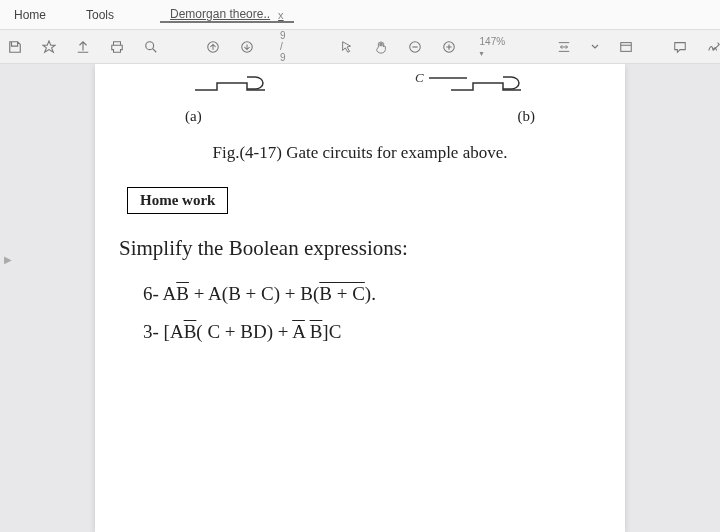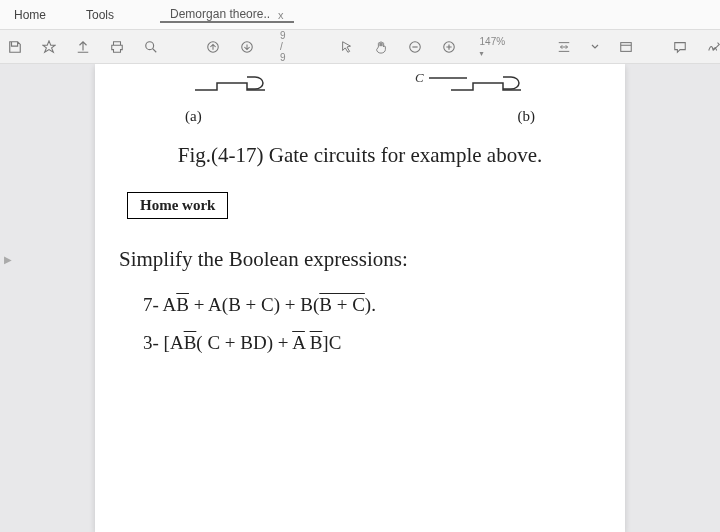--- a/index.html
+++ b/index.html
@@ -27,20 +27,21 @@
   }
   .topbar .tab {
     display: flex;
     align-items: flex-end;
     padding: 0 10px;
     height: 16px;
     border-bottom: 2px solid #777;
     margin-left: 20px;
     color: #555;
     cursor: pointer;
+    text-decoration: underline;
   }
   .topbar .tab .close {
     margin-left: 8px;
     color: #888;
     font-size: 11px;
   }
   .toolbar {
     height: 34px;
     background: #f2f2f2;
     border-bottom: 1px solid #ddd;
@@ -119,34 +120,34 @@
   }
   .labels-ab {
     display: flex;
     justify-content: space-between;
     padding: 10px 70px 0 70px;
     font-size: 15px;
     color: #222;
   }
   .caption {
     text-align: center;
-    font-size: 21px;
+    font-size: 17px;
     margin: 18px 0 20px 0;
   }
   .hw-box {
     display: inline-block;
     border: 1.5px solid #000;
     padding: 4px 12px;
     font-size: 15px;
     font-weight: bold;
     margin: 4px 0 16px 12px;
   }
   .heading {
     font-size: 21px;
-    margin: 12px 0 14px 4px;
+    margin: 6px 0 14px 4px;
   }
   .expr-list {
     font-size: 19px;
     line-height: 2.0;
     padding-left: 28px;
   }
   .expr-row { white-space: nowrap; }
   .ov {
     text-decoration: overline;
     text-decoration-thickness: 1px;
@@ -299,21 +300,21 @@
     </div>
 
     <div class="caption">Fig.(4-17) Gate circuits for example above.</div>
 
     <div class="hw-box">Home work</div>
 
     <div class="heading">Simplify the Boolean expressions:</div>
 
     <div class="expr-list">
       <div class="expr-row">
-        <span>7-  A</span><span class="ov">B</span><span> + A(B + C) + B(</span><span class="ov">B + C</span><span>).</span>
+        <span>6-  A</span><span class="ov">B</span><span> + A(B + C) + B(</span><span class="ov">B + C</span><span>).</span>
       </div>
       <div class="expr-row">
         <span>3-  [A</span><span class="ov">B</span><span>( C + BD) + </span><span class="ov">A</span><span> </span><span class="ov">B</span><span>]C</span>
       </div>
     </div>
 
   </div>
 </div>
 
 </body></html>

